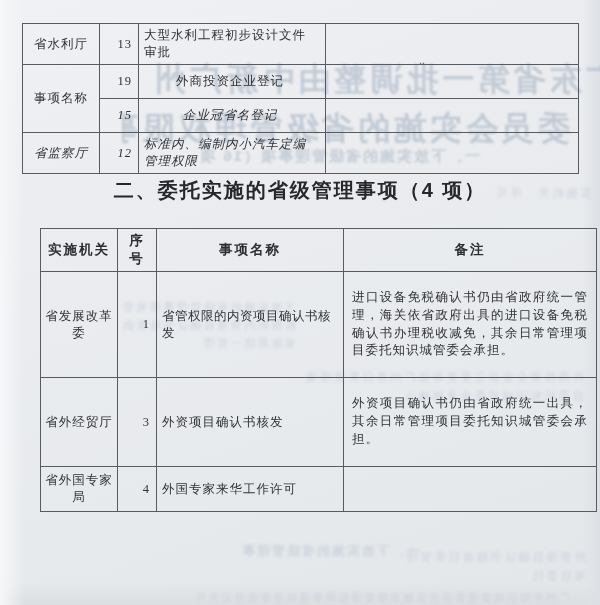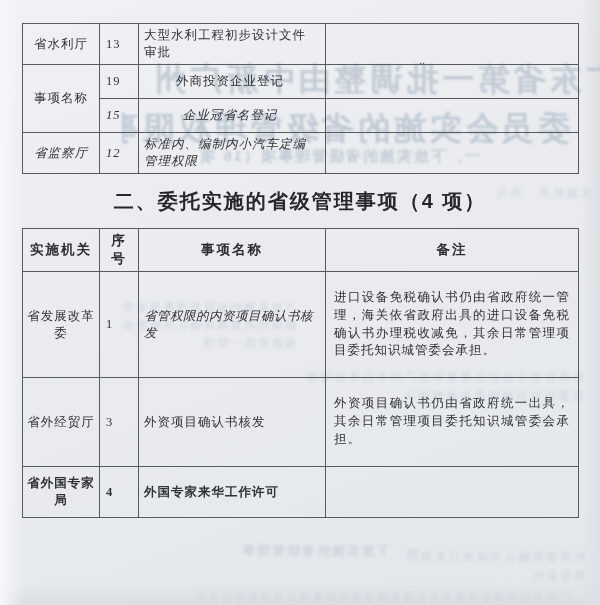--- a/index.html
+++ b/index.html
@@ -39,27 +39,27 @@
   table{border:1.4px solid #4d5257;}
   td, th{
     font-size:12.5px; color:#2f3237; letter-spacing:1px;
     padding:3px 6px; vertical-align:middle; overflow:hidden;
   }
   th{
     font-family:"Liberation Sans", sans-serif; font-weight:bold;
     font-size:13.5px; text-align:center; letter-spacing:2px; color:#2b2e32;
   }
   .c-agency{text-align:center; padding:3px 2px;}
-  .c-no{text-align:left;}
+  .c-no{text-align:right;}
   .c-item{text-align:left; padding-left:5px;}
   .c-item.center{text-align:center; padding-left:2px;}
   .c-note{text-align:justify; padding:6px 8px; letter-spacing:1px; line-height:1.42;}
   
   .section-heading{
-    position:absolute; left:0; top:188px; width:600px; text-align:center;
+    position:absolute; left:0; top:177px; width:600px; text-align:center;
     font-family:"Liberation Sans", sans-serif; font-weight:bold;
     font-size:20px; letter-spacing:2px; color:#25272a;
   }
   .artifact-dots{
     position:absolute; left:419px; top:52px; font-size:11px; color:#6a6f75;
     letter-spacing:1px; pointer-events:none;
   }
 </style>
 </head>
 <body>
@@ -108,47 +108,47 @@
       <td class="c-agency">省监察厅</td>
       <td class="c-no">12</td>
       <td class="c-item">标准内、编制内小汽车定编管理权限</td>
       <td class="c-note"></td>
     </tr>
   </tbody>
     </table>
 
   <div class="section-heading">二、委托实施的省级管理事项（4 项）</div>
 
-  <table style="left:22px; top:228px; width:556px;">
+  <table style="left:40px; top:228px; width:556px;">
     <colgroup>
         <col style="width:77px">
         <col style="width:39px">
         <col style="width:187px">
         <col style="width:253px">
       </colgroup>
     <tbody>
         <tr style="height:40px;">
       <th>实施机关</th>
       <th>序号</th>
       <th>事项名称</th>
       <th>备注</th>
     </tr>
     <tr style="height:106px;">
       <td class="c-agency">省发展改革委</td>
       <td class="c-no">1</td>
-      <td class="c-item" style="letter-spacing:0.5px;font-style:italic;">省管权限的内资项目确认书核发</td>
+      <td class="c-item" style="letter-spacing:0.5px;">省管权限的内资项目确认书核发</td>
       <td class="c-note">进口设备免税确认书仍由省政府统一管理，海关依省政府出具的进口设备免税确认书办理税收减免，其余日常管理项目委托知识城管委会承担。</td>
     </tr>
     <tr style="height:89px;">
       <td class="c-agency">省外经贸厅</td>
       <td class="c-no">3</td>
       <td class="c-item">外资项目确认书核发</td>
       <td class="c-note">外资项目确认书仍由省政府统一出具，其余日常管理项目委托知识城管委会承担。</td>
     </tr>
-    <tr style="height:51px;font-weight:bold;">
+    <tr style="height:45px;">
       <td class="c-agency">省外国专家局</td>
       <td class="c-no">4</td>
       <td class="c-item">外国专家来华工作许可</td>
       <td class="c-note"></td>
     </tr>
   </tbody>
     </table>
 
 </div>
 

